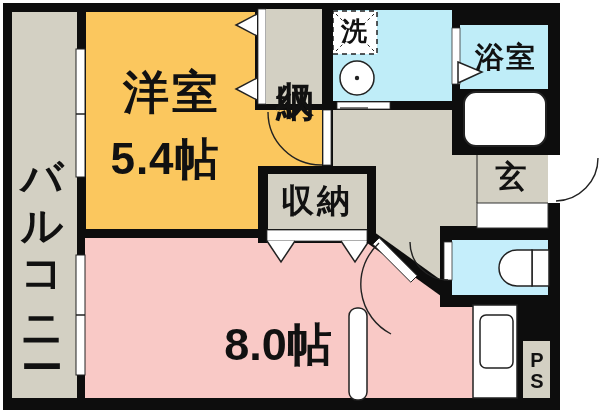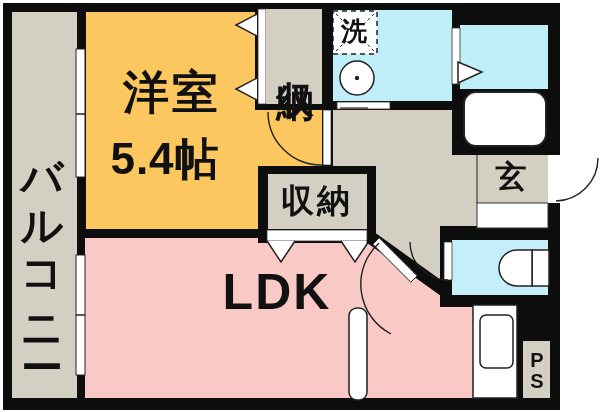--- a/index.html
+++ b/index.html
@@ -103,20 +103,21 @@
     <line x1="76" y1="114" x2="85" y2="114" stroke="#222" stroke-width="1.5"></line>
     <rect x="76" y="255" width="9" height="120" fill="#ffffff" stroke="#222" stroke-width="1"></rect>
     <line x1="76" y1="315" x2="85" y2="315" stroke="#222" stroke-width="1.5"></line>
   </svg>
 
   <div class="lbl vert balcony-lbl" style="left:42px;top:240px;">バルコニー</div>
   <div class="lbl room-name" style="left:172px;top:92px;">洋室</div>
   <div class="lbl room-size" style="left:165px;top:143px;">5.4帖</div>
   <div class="lbl vert closet-top-lbl" style="left:295px;top:54px;">収納</div>
   <div class="lbl laundry-lbl" style="left:354px;top:31px;">洗</div>
+  <div class="lbl bath-lbl" style="left:506px;top:57px;">浴室</div>
   <div class="lbl entrance-lbl" style="left:511px;top:176px;">玄</div>
   <div class="lbl closet-mid-lbl" style="left:317px;top:200px;">収納</div>
-  <div class="lbl ldk-name" style="left:277px;top:292px;">LDK</div>
+  <div class="lbl ldk-size" style="left:278px;top:344px;">8.0帖</div>
   <div class="lbl ps-lbl" style="left:537px;top:371px;">
     <div>P</div>
     <div>S</div>
   </div>
 </div>
 
 </body></html>

